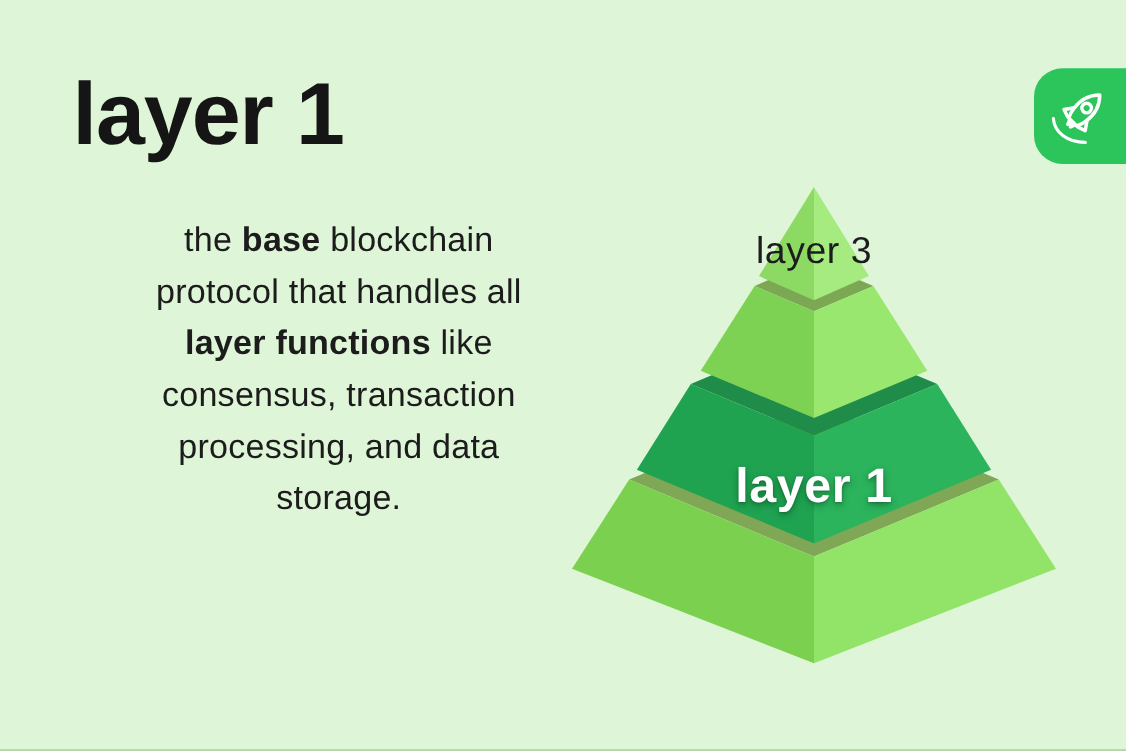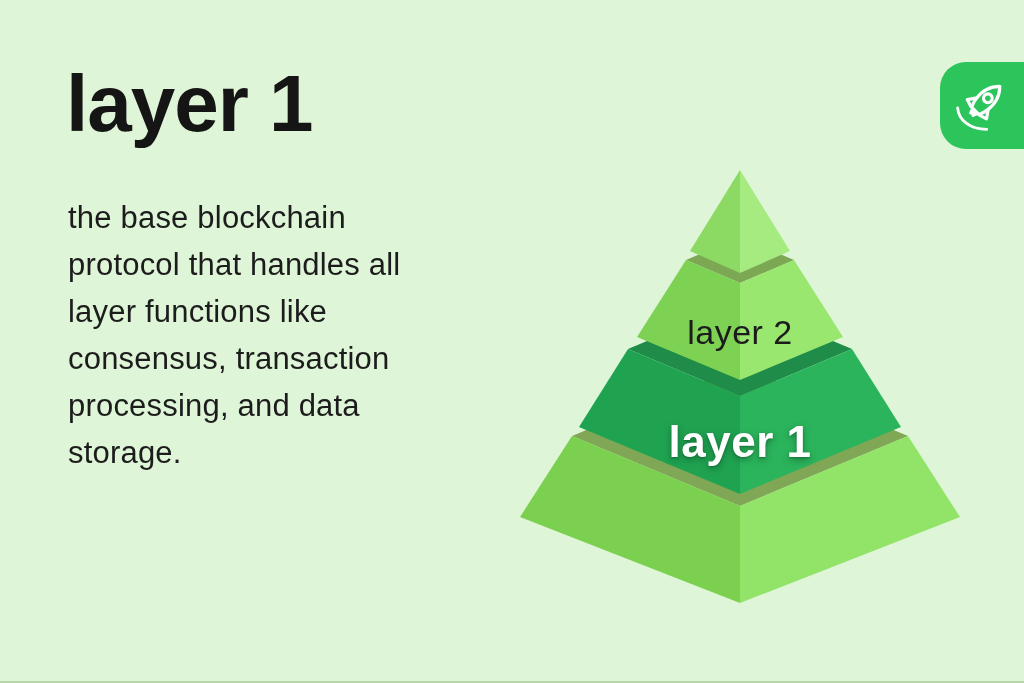--- a/index.html
+++ b/index.html
@@ -4,32 +4,33 @@
 <style>
   html,body{margin:0;padding:0;}
   body{
     font-family:"Liberation Sans","DejaVu Sans",sans-serif;
     width:1024px;height:683px;overflow:hidden;
   }
   .canvas{
     position:relative;width:1024px;height:683px;overflow:hidden;
     background-image:radial-gradient(rgba(40,110,40,0.04) 1px, transparent 1px);
     background-size:7px 7px;
+    text-align:center;
   }
   .page-title{
     position:absolute;left:66px;top:60px;margin:0;
     font-size:80px;font-weight:700;letter-spacing:-1px;
     color:#151515;line-height:1.1;
   }
   .definition{
     position:absolute;left:68px;top:194px;margin:0;width:480px;
     font-size:31px;line-height:47px;color:#1c1c1c;
     white-space:pre-line;letter-spacing:0.2px;
   }
-  .definition b{font-weight:400;}
+  .definition b{font-weight:700;}
   .brand-badge{
     position:absolute;top:62px;right:0;width:84px;height:87px;
     border-radius:26px 0 0 26px;
     display:flex;align-items:center;justify-content:center;
   }
   .pyramid-svg{position:absolute;left:0;top:0;width:1024px;height:683px;}
   .pyr-label{
     position:absolute;transform:translate(-50%,-50%);
     font-size:34px;color:#1c1c1c;letter-spacing:0.5px;white-space:nowrap;
   }
@@ -84,17 +85,17 @@
     <polygon points="852,349 901,427 740,494 740,396" fill="#2BB45C"></polygon>
 
     <polygon points="686,260 740,237 794,260 740,283" fill="#7CA854"></polygon>
     <polygon points="686,260 637,337 740,380 740,283" fill="#7DD254"></polygon>
     <polygon points="794,260 843,337 740,380 740,283" fill="#99E76F"></polygon>
 
     <polygon points="740,170 690,251 740,273" fill="#8CD964"></polygon>
     <polygon points="740,170 790,251 740,273" fill="#A5EB7F"></polygon>
   </svg>
 
-  <div class="pyr-label label-layer2">layer 2</div>
+  <div class="pyr-label label-layer3">layer 3</div>
   <div class="pyr-label highlight label-layer1">layer 1</div>
 
   <div class="bottom-edge-line"></div>
 </div>
 
 </body></html>

